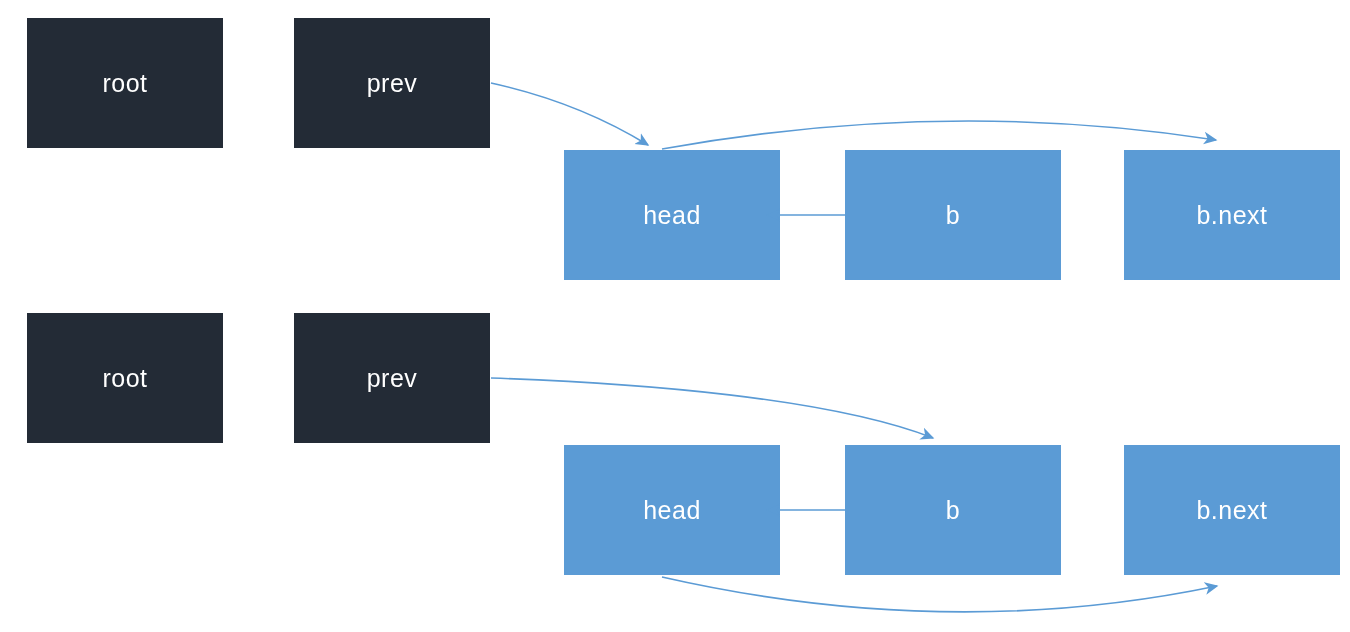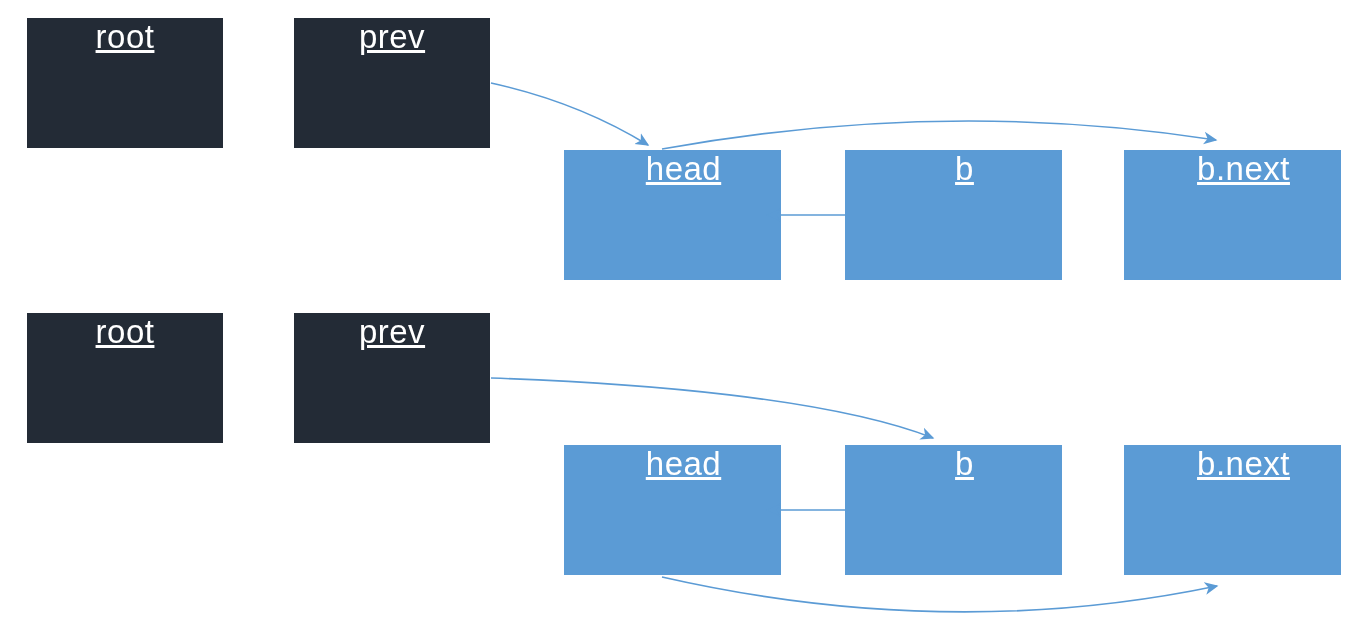--- a/index.html
+++ b/index.html
@@ -19,30 +19,30 @@
     width:1350px;
     height:632px;
     overflow:hidden;
     background:var(--background,#fff);
   }
   .node{
     position:absolute;
     width:196px;
     height:130px;
     display:flex;
+    align-items:center;
     justify-content:center;
     color:var(--text,#fff);
-    font-size:33px;
+    font-size:25px;
     font-weight:300;
     letter-spacing:0.5px;
     user-select:none;
-    text-decoration:underline;
   }
   .node.dark{ background:var(--dark-box,#232B36); }
-  .node.blue{ background:var(--blue-box,#5B9BD5); width:195px;padding-left:22px; }
+  .node.blue{ background:var(--blue-box,#5B9BD5); width:216px; }
   svg.edges{
     position:absolute;
     left:0; top:0;
     width:1350px;
     height:632px;
     pointer-events:none;
   }
   svg.edges path.edge{
     fill:none;
     stroke:var(--arrow,#5B9BD5);

